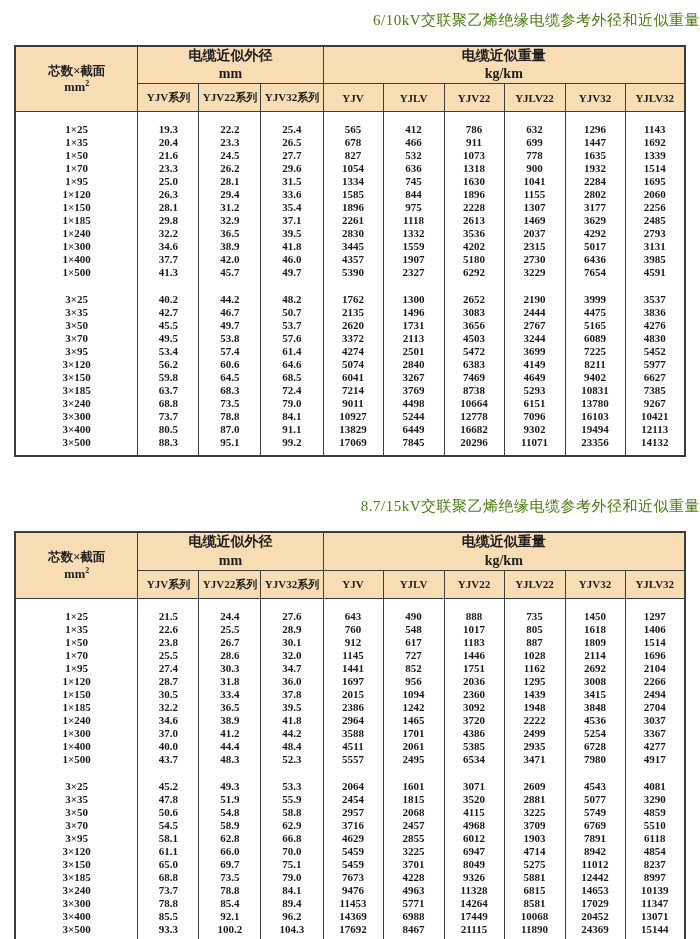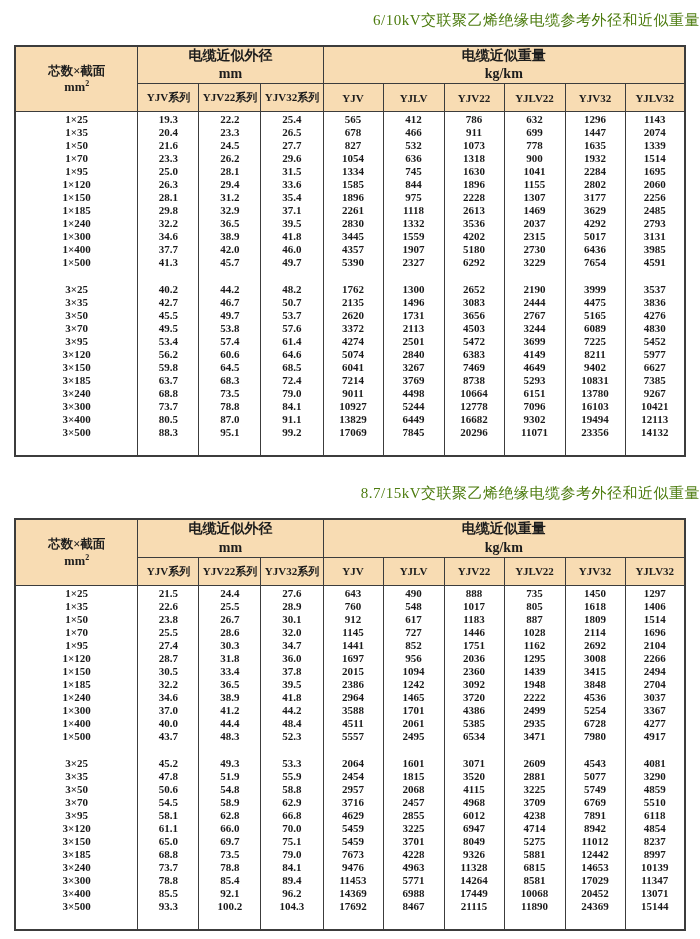--- a/index.html
+++ b/index.html
@@ -12,21 +12,21 @@
     overflow: hidden;
   }
   .page-title {
     text-align: right;
     font-size: 15px;
     font-weight: normal;
     letter-spacing: 0.5px;
     color: #4d7c0f;
   }
   .title-1 { padding-top: 11px; }
-  .title-2 { margin-top: 27px; }
+  .title-2 { margin-top: 40px; }
   table.cable {
     width: 670px;
     margin: 15px auto 0 auto;
     border-collapse: collapse;
     table-layout: fixed;
     border: 2px solid #3c3c3c;
   }
   .cable th {
     background: #f8dcb3;
     border: 1px solid #3c3c3c;
@@ -44,22 +44,22 @@
     border-right: 1px solid #3c3c3c;
     border-top: none;
     border-bottom: none;
     text-align: center;
     font-size: 11px;
     font-weight: bold;
     line-height: 13px;
     padding: 0;
     background: #ffffff;
   }
-  .cable tbody tr.data-first td { padding-top: 1px; margin-left: 12px; }
-  .cable tbody tr.data-last td { padding-bottom: 16px; }
+  .cable tbody tr.data-first td { padding-top: 11px; margin-left: 12px; }
+  .cable tbody tr.data-last td { padding-bottom: 6px; }
   .cable tr.gap-row td { height: 14px; }
 </style>
 </head>
 <body>
 
 <div class="page-title title-1">6/10kV交联聚乙烯绝缘电缆参考外径和近似重量</div>
 
 <table class="cable">
   <colgroup>
     <col style="width:123px">
@@ -116,21 +116,21 @@
       <tr>
         <td>1×35</td>
         <td>20.4</td>
         <td>23.3</td>
         <td>26.5</td>
         <td>678</td>
         <td>466</td>
         <td>911</td>
         <td>699</td>
         <td>1447</td>
-        <td>2074</td>
+        <td>1692</td>
       </tr>
       <tr>
         <td>1×50</td>
         <td>21.6</td>
         <td>24.5</td>
         <td>27.7</td>
         <td>827</td>
         <td>532</td>
         <td>1073</td>
         <td>778</td>
@@ -652,21 +652,21 @@
         <td>5510</td>
       </tr>
       <tr>
         <td>3×95</td>
         <td>58.1</td>
         <td>62.8</td>
         <td>66.8</td>
         <td>4629</td>
         <td>2855</td>
         <td>6012</td>
-        <td>4238</td>
+        <td>1903</td>
         <td>7891</td>
         <td>6118</td>
       </tr>
       <tr>
         <td>3×120</td>
         <td>61.1</td>
         <td>66.0</td>
         <td>70.0</td>
         <td>5459</td>
         <td>3225</td>

